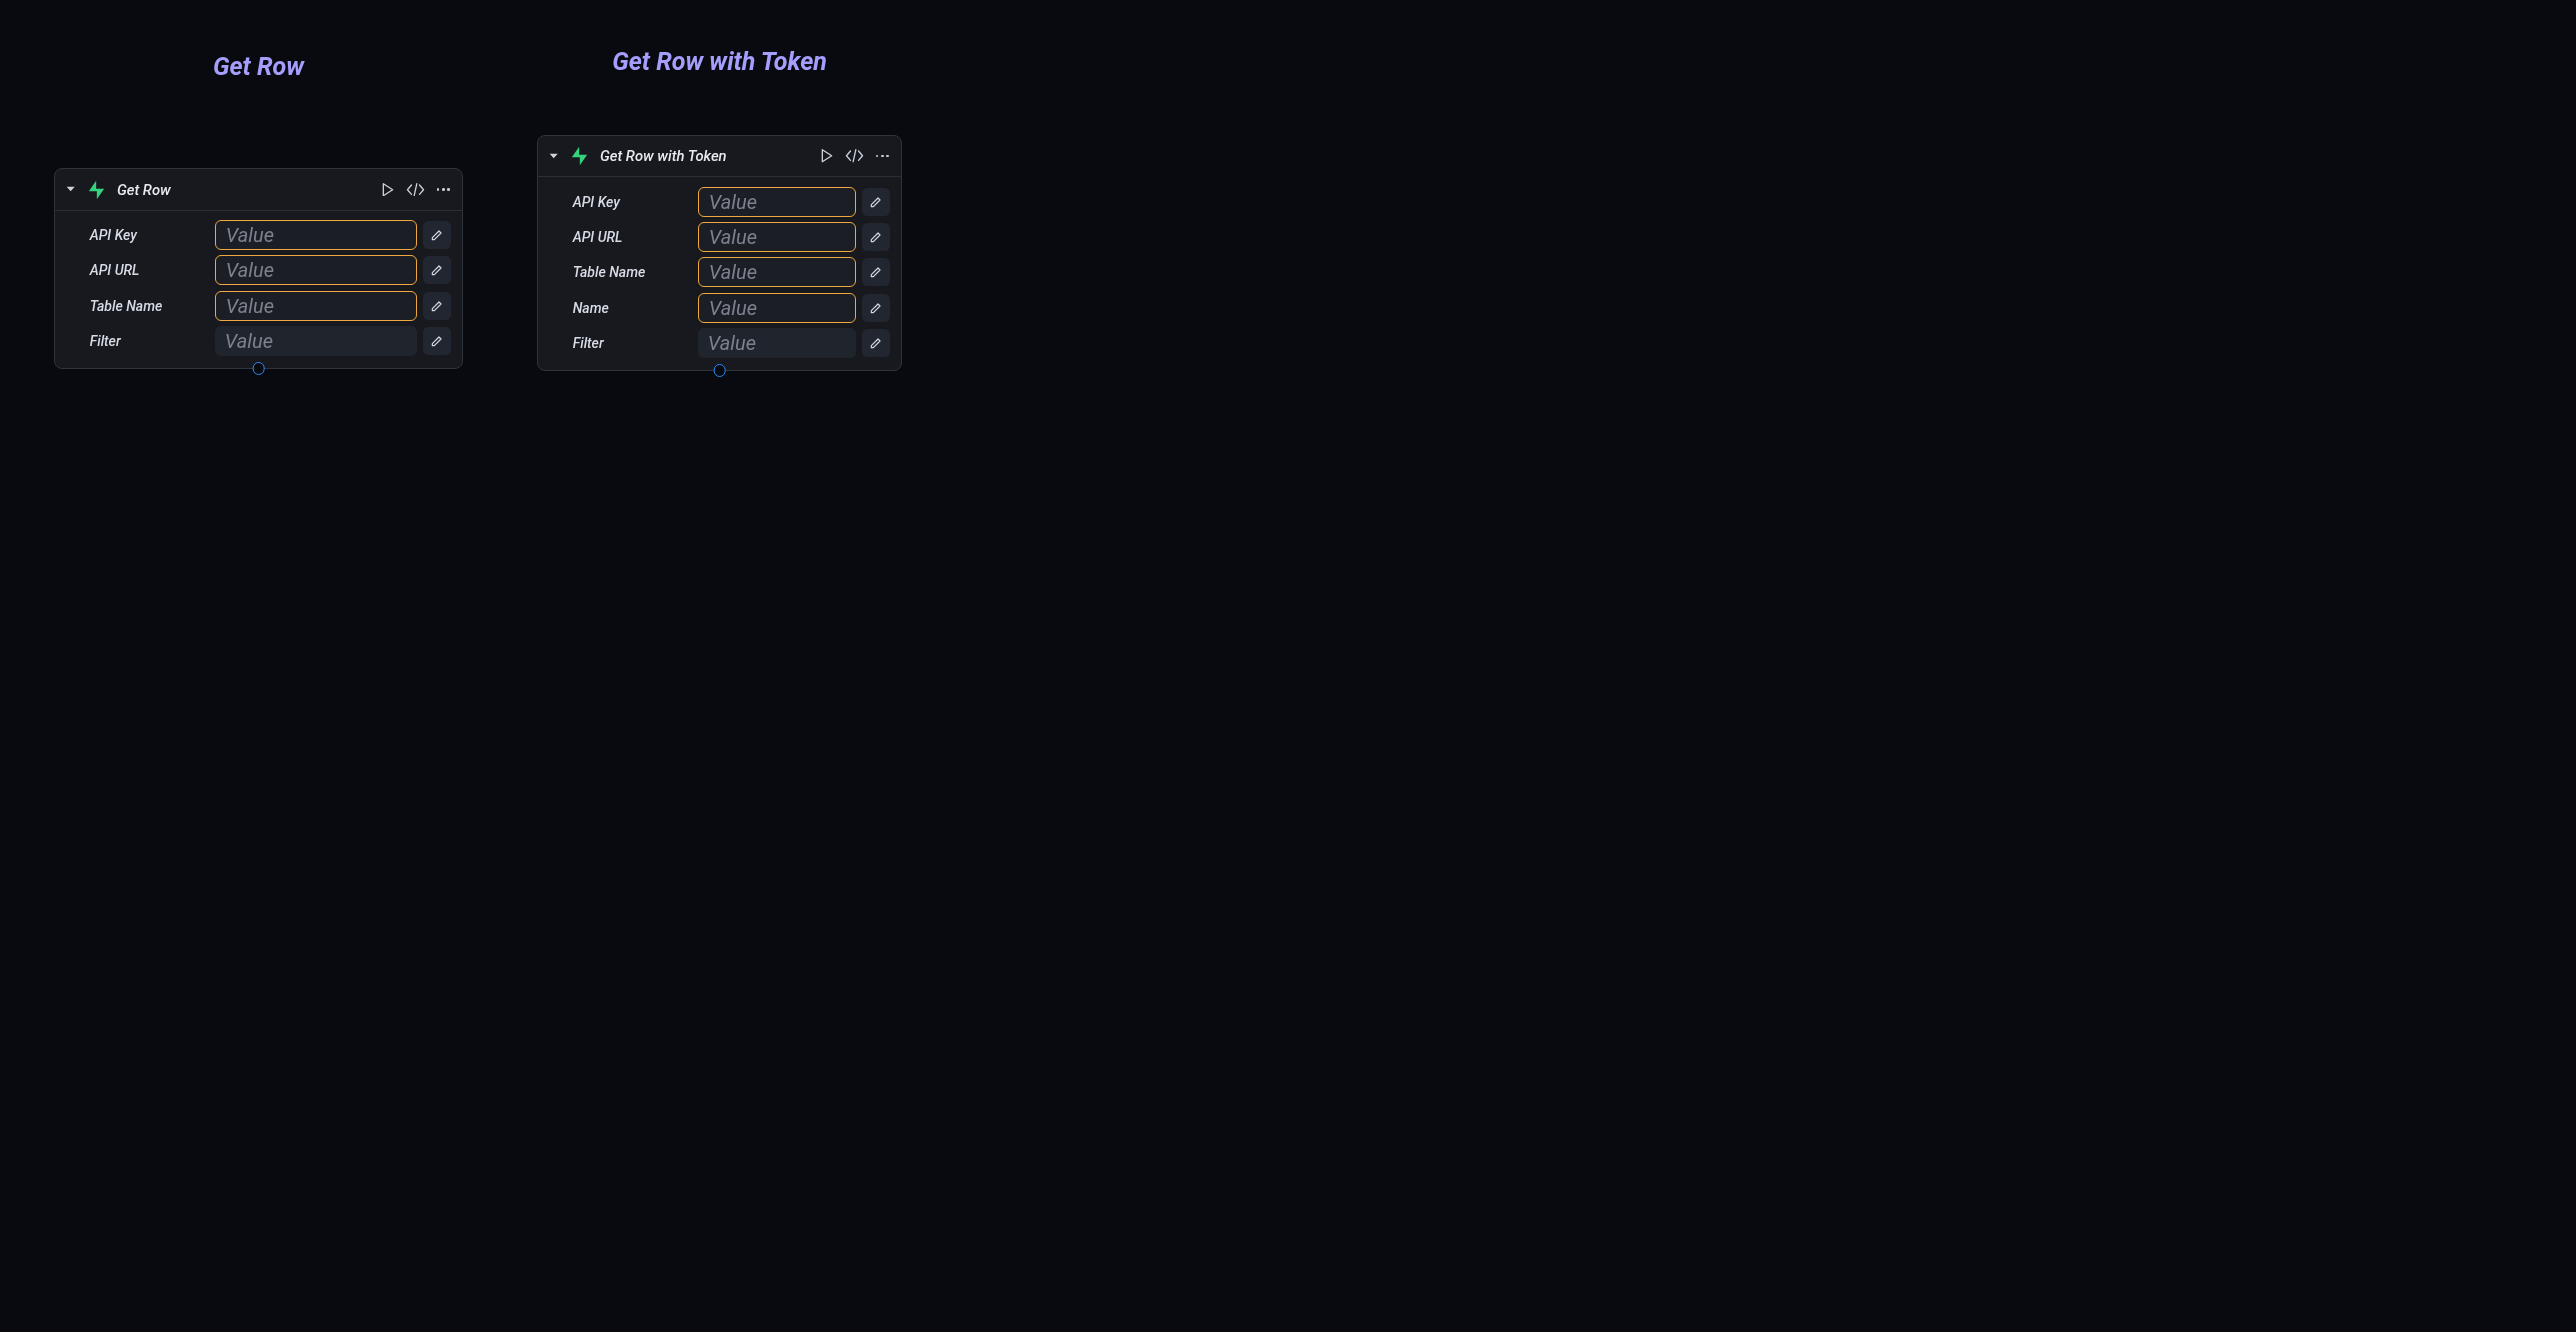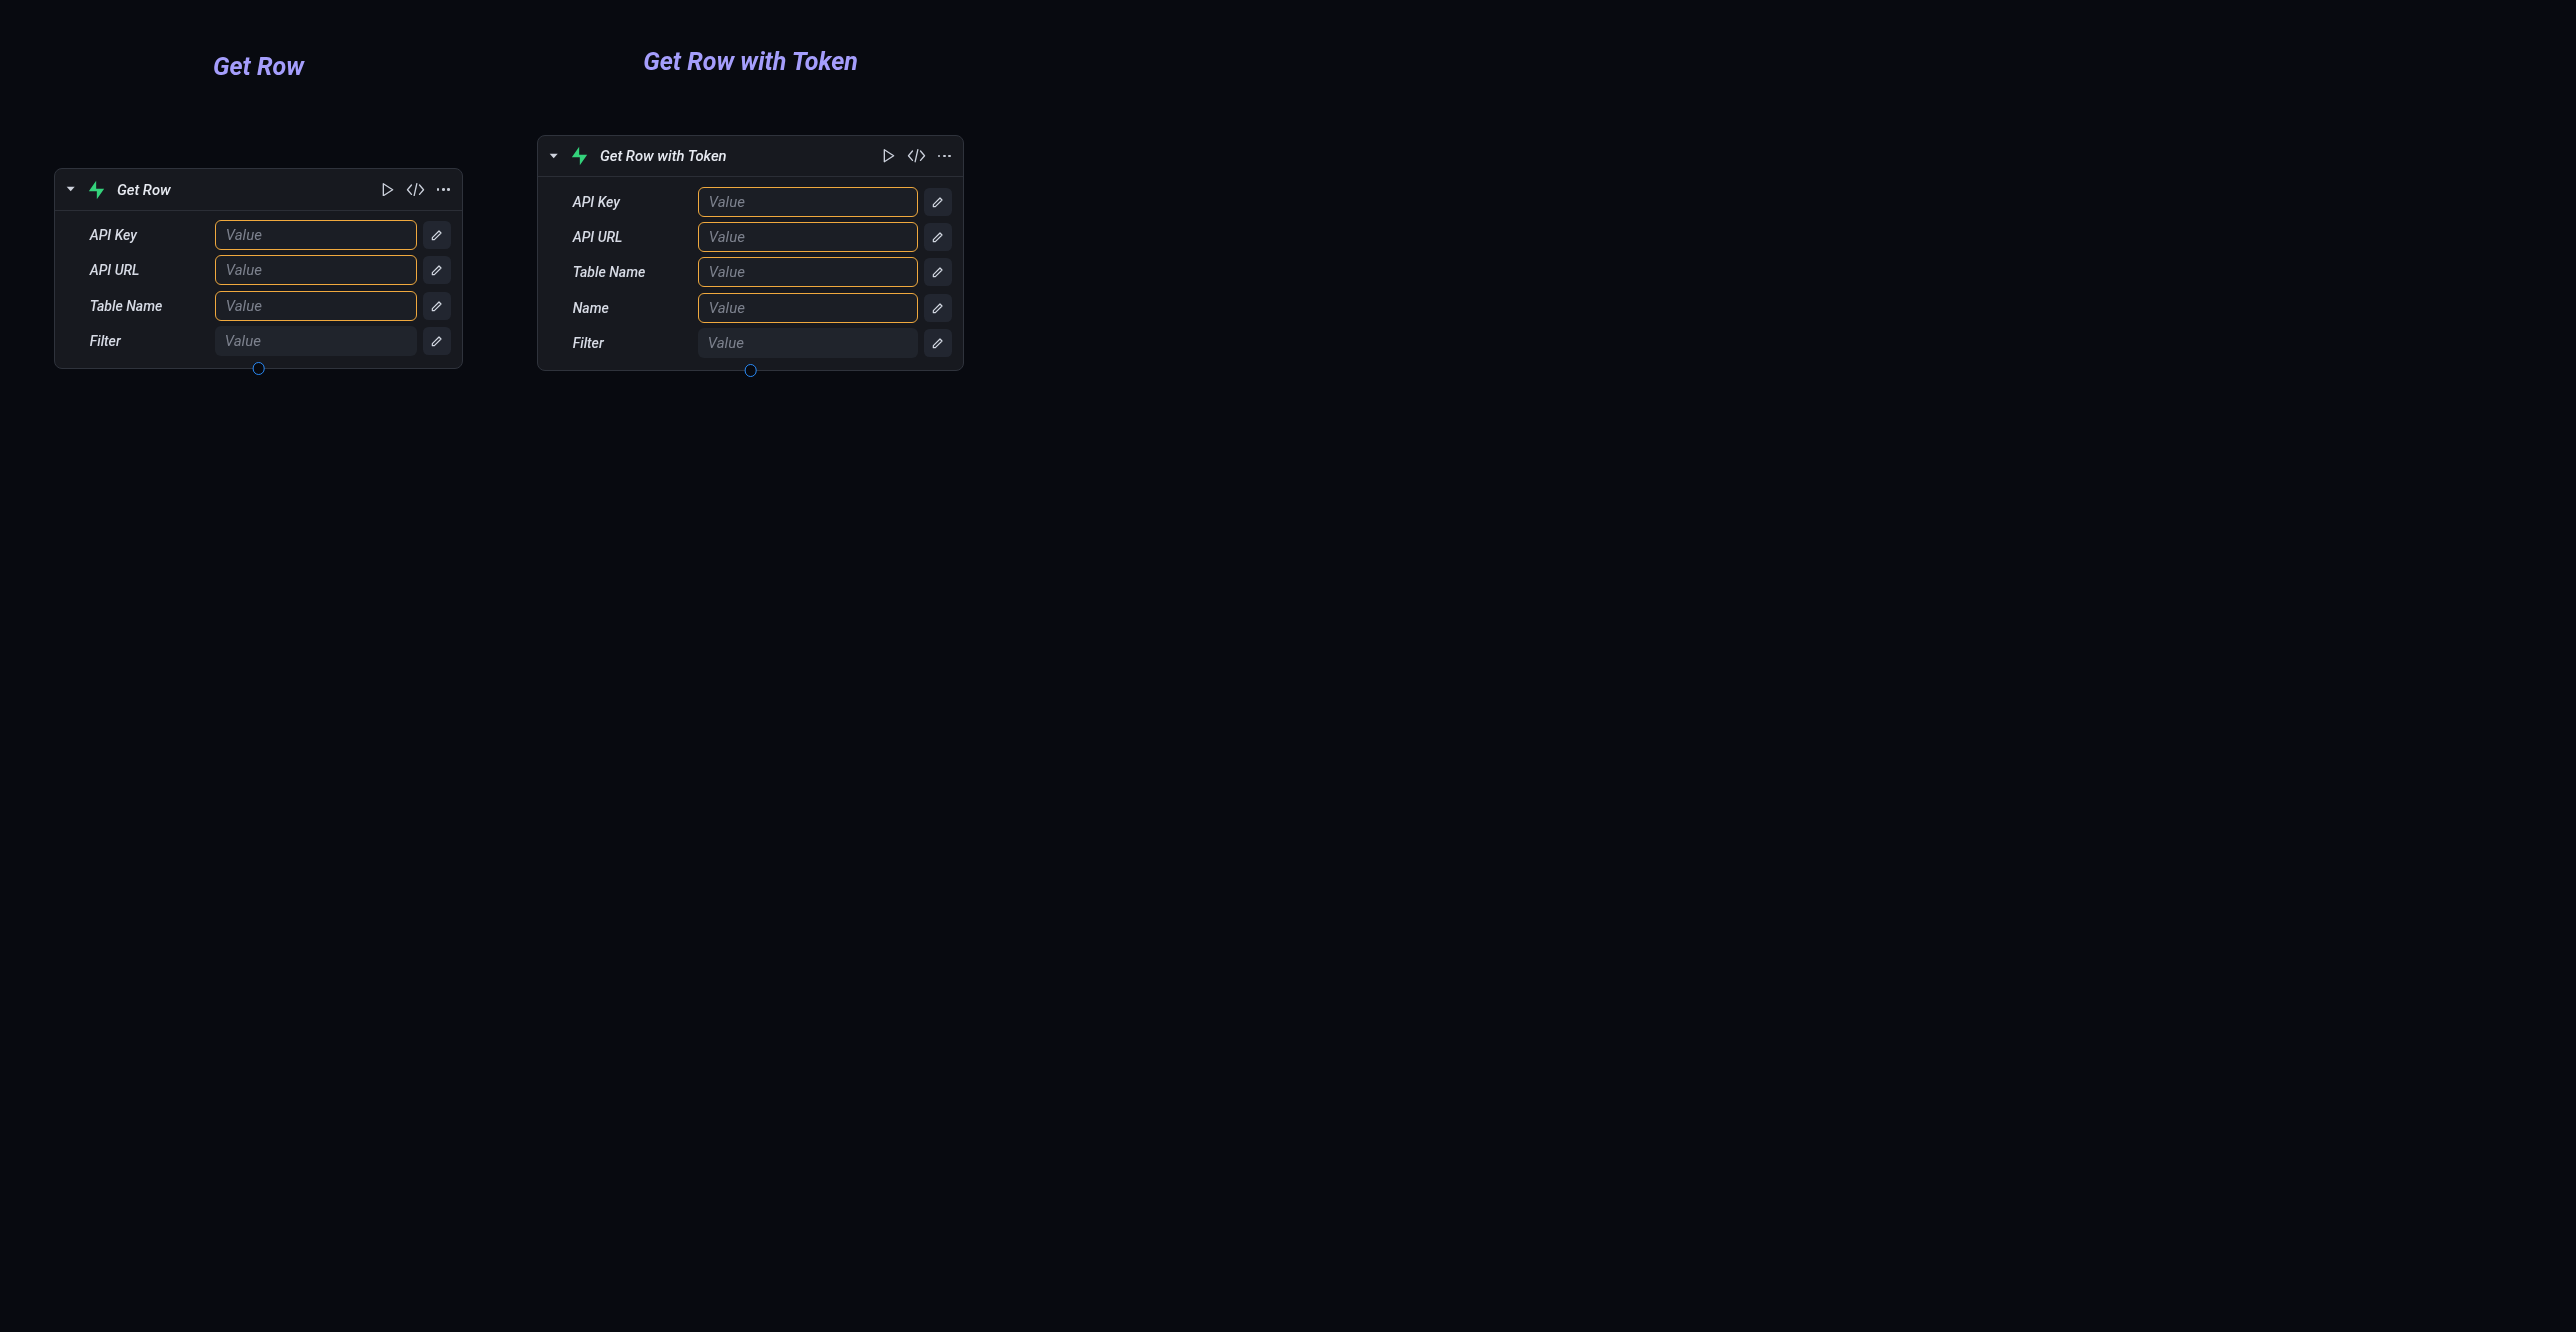--- a/index.html
+++ b/index.html
@@ -32,21 +32,21 @@
       font-weight: 700;
       color: #a59efc;
       margin-bottom: 12px;
     }
     .column.left {
       width: 409px;
       padding-top: 5.4px;
     }
     .column.left .column-title { margin-bottom: 87px; }
     .column.right {
-      width: 427px;
+      width: 365px;
     }
     .column.right .column-title { margin-bottom: 59px; }
 
     .node-card {
       background: #17191f;
       border: 0.7px solid #2f333c;
       border-radius: 8px;
       width: 100%;
       position: relative;
     }
@@ -123,21 +123,21 @@
       width: 119px;
       font-size: 14px;
       font-weight: 500;
       color: #d7dbe5;
     }
     .field-input {
       flex: 1 1 auto;
       height: 30px;
       border-radius: 6px;
       padding: 0 9.4px;
-      font-size: 15px;
+      font-size: 20px;
       color: #7c818d;
       display: flex;
       align-items: center;
       background: #1b1e25;
     }
     .field-input.required {
       border: 1px solid #f0a93e;
     }
     .field-input.optional {
       background: #20242c;

